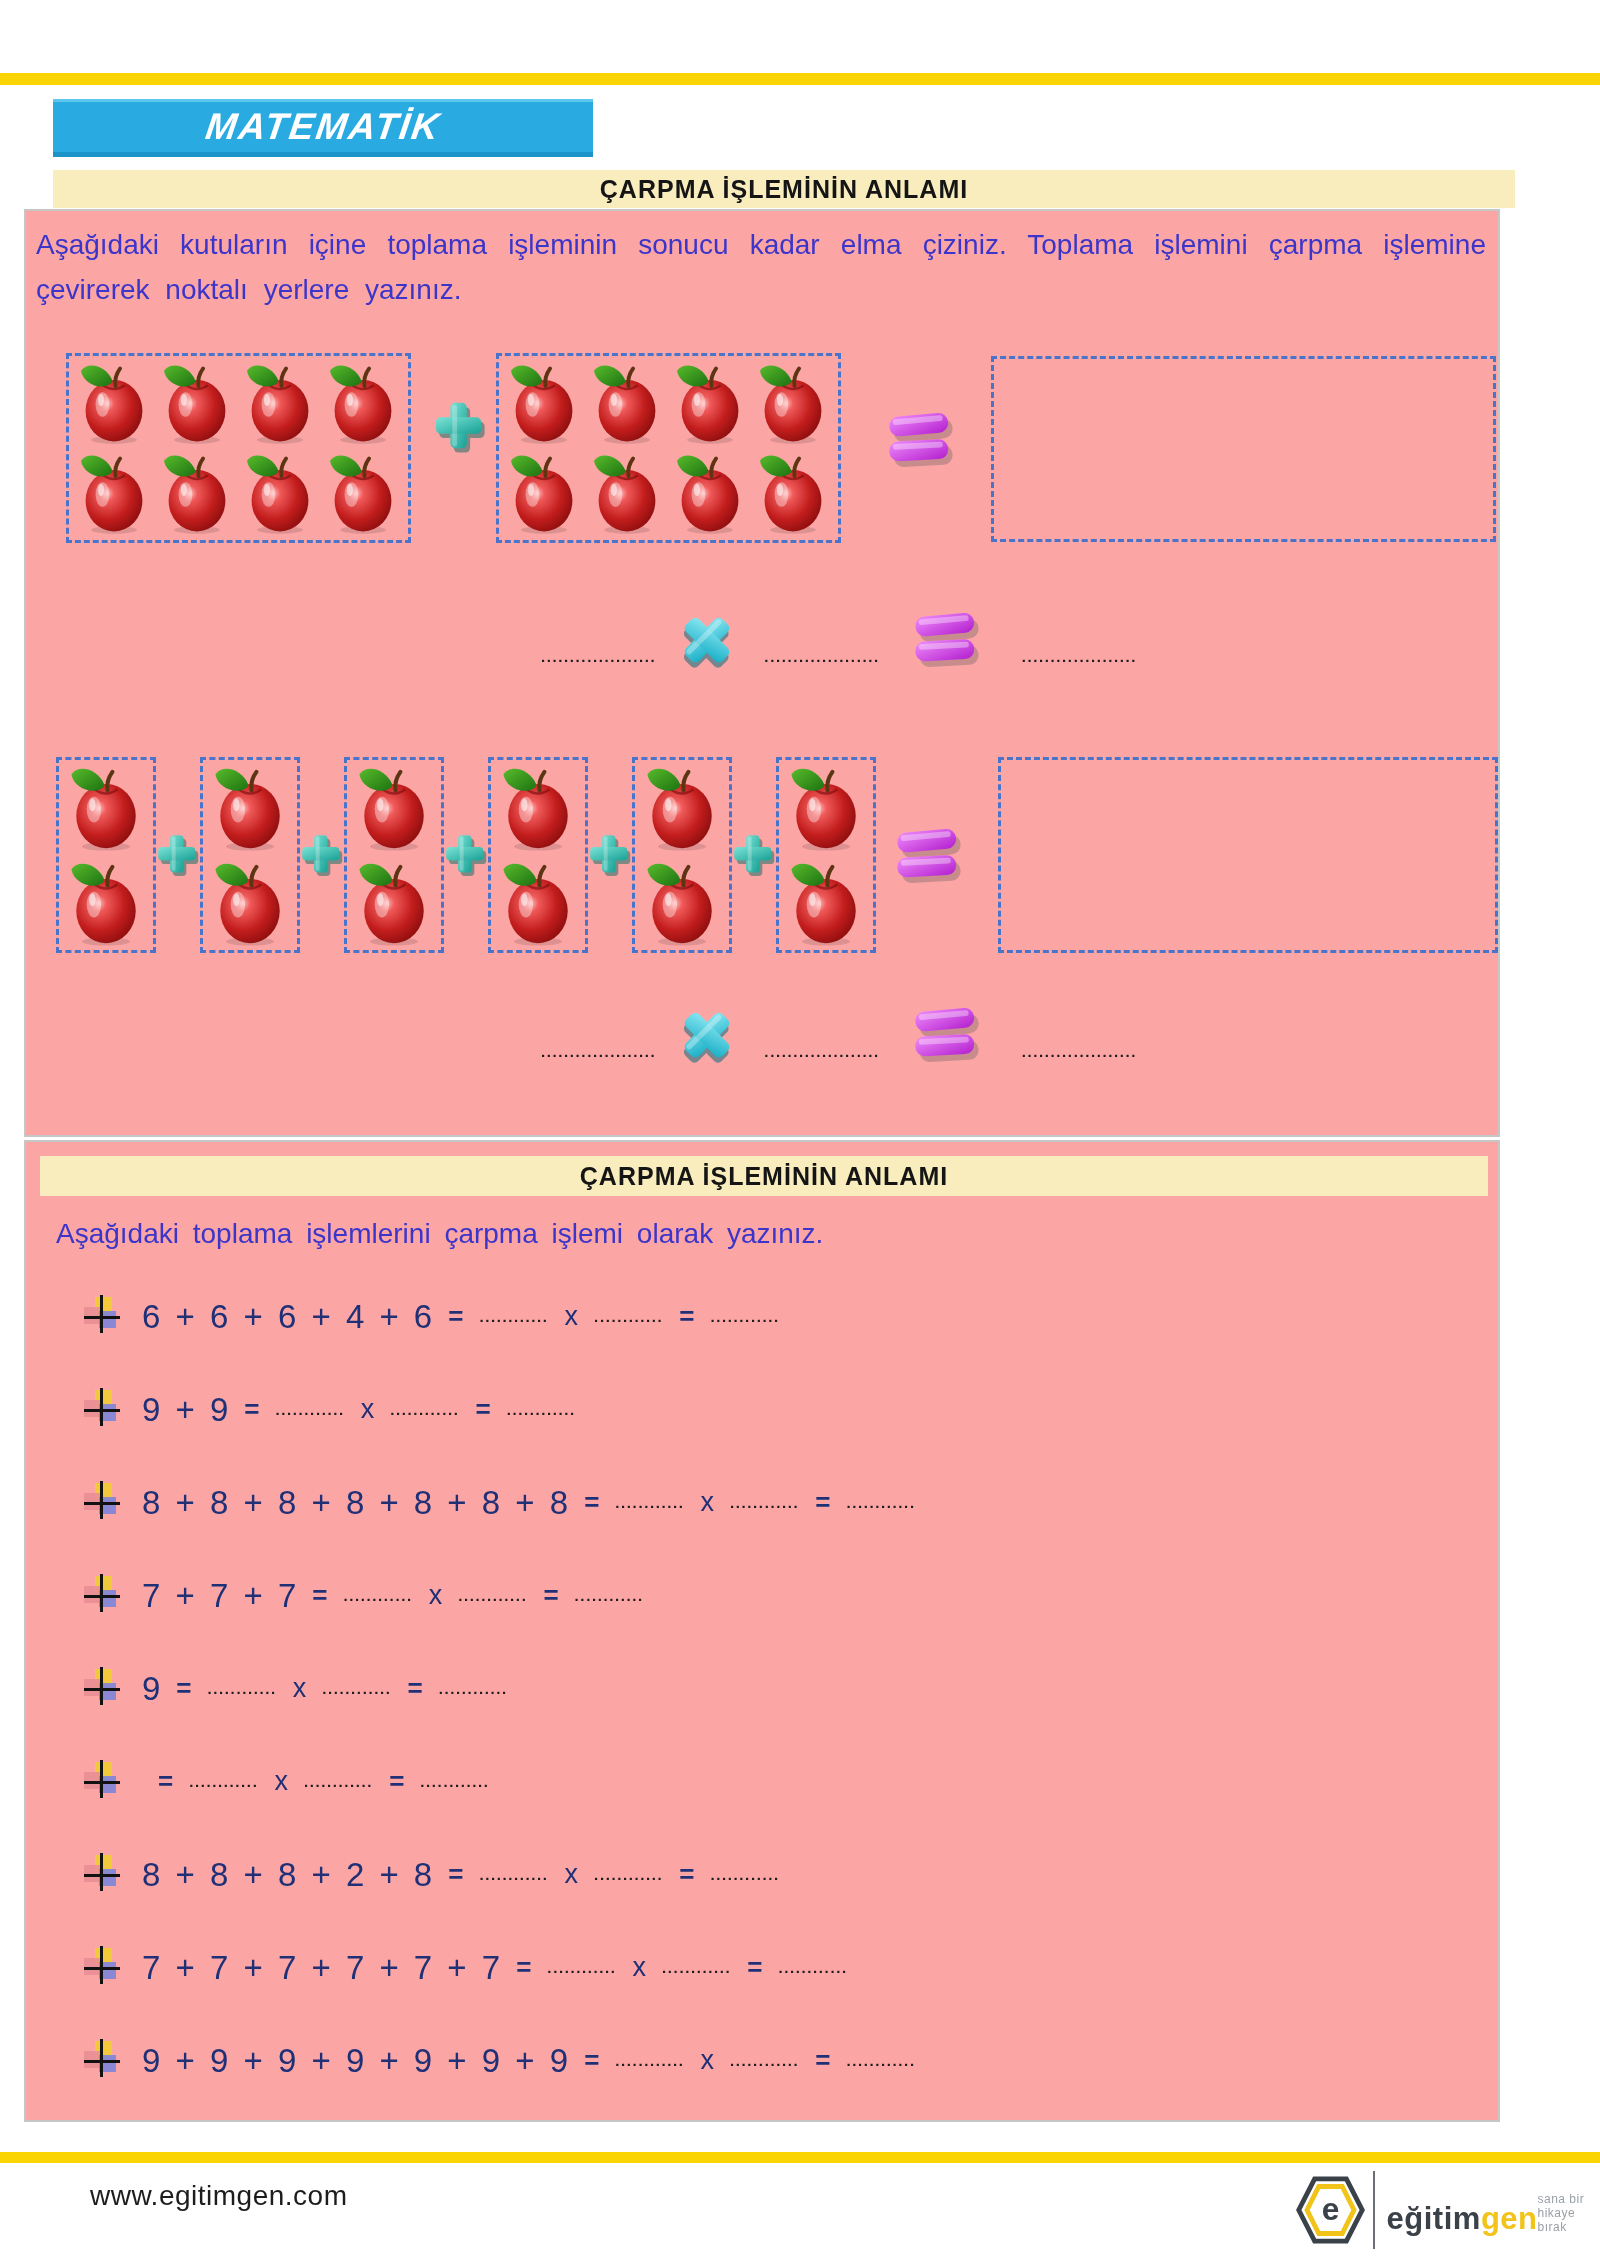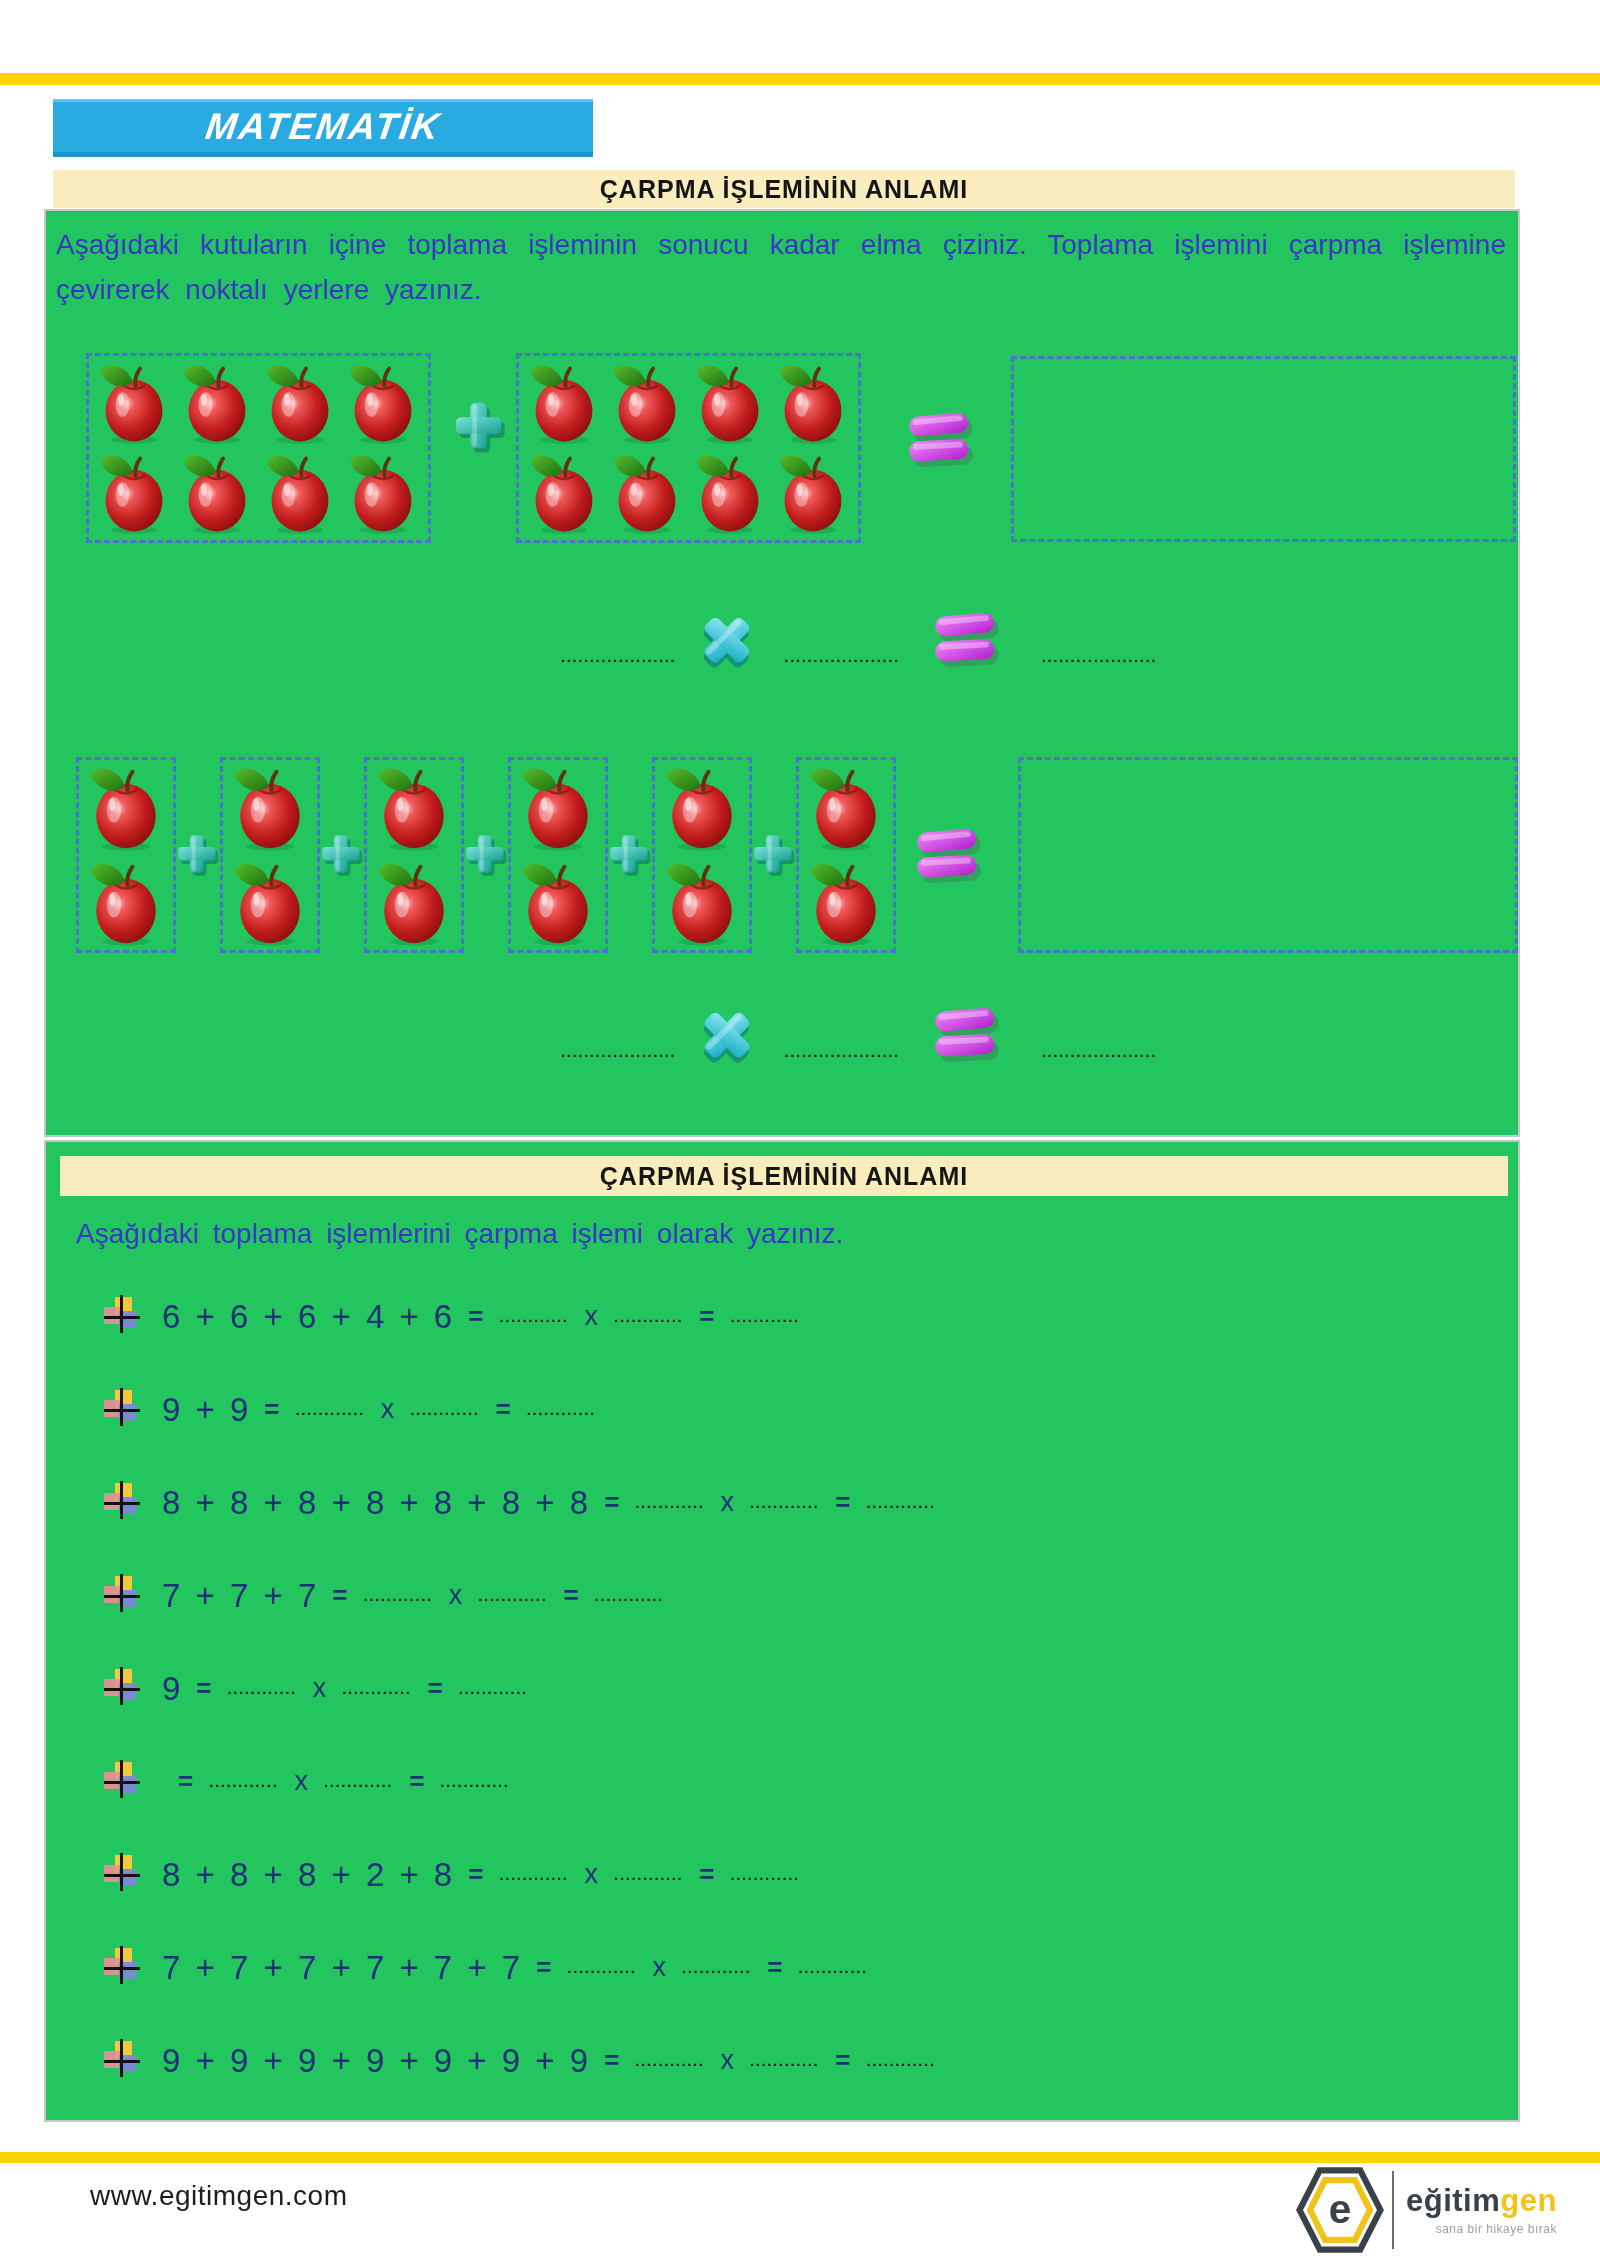--- a/index.html
+++ b/index.html
@@ -13,21 +13,21 @@
 
   .top-bar{position:absolute;left:0;top:73px;width:1600px;height:12px;background:var(--c-topbar);}
   .subject-box{position:absolute;left:53px;top:99px;width:540px;height:58px;background:var(--c-subject);
     border-top:3px solid #5cc6ee;border-bottom:5px solid #1b93c9;display:flex;align-items:center;justify-content:center;}
   .subject-box span{color:#fff;font-size:37px;font-weight:800;font-style:italic;letter-spacing:2px;transform:skewX(-8deg);}
 
   .title-bar{position:absolute;background:var(--c-titlebar);display:flex;align-items:center;justify-content:center;}
   .title-bar span{font-size:25px;font-weight:800;color:#151515;letter-spacing:1px;}
   #title1{left:53px;top:170px;width:1462px;height:38px;}
 
-  .content-box{position:absolute;left:44px;width:1476px;background:#22c55e;border:2px solid #c6c6c6;}
+  .content-box{position:absolute;left:24px;width:1476px;background:#fca5a5;border:2px solid #c6c6c6;}
   #box1{top:209px;height:928px;}
   #box2{top:1140px;height:982px;}
 
   .instr{position:absolute;color:var(--c-instr);font-size:28px;line-height:1.6;}
   #instr1{left:10px;right:12px;top:12px;text-align:justify;word-spacing:8px;}
   #instr2{left:30px;top:70px;word-spacing:6px;}
   #title2{position:absolute;left:14px;top:14px;width:1448px;height:40px;background:var(--c-titlebar);
     display:flex;align-items:center;justify-content:center;}
   #title2 span{font-size:25px;font-weight:800;color:#151515;letter-spacing:1px;}
 
@@ -67,21 +67,21 @@
   .b-h{left:0;top:21px;width:36px;height:3px;background:#121212;}
   .p-text{color:var(--c-eq);font-size:33px;font-weight:500;word-spacing:6px;white-space:nowrap;}
   .p-eq{color:var(--c-eq);font-size:26px;font-weight:700;margin:0 16px;}
   .p-x{color:var(--c-eq);font-size:27px;font-weight:500;margin:0 16px;}
 
   .footer-bar{position:absolute;left:0;top:2152px;width:1600px;height:11px;background:var(--c-topbar);}
   .website{position:absolute;left:90px;top:2180px;font-size:28px;color:#1d1d1d;letter-spacing:.5px;}
   .logo{position:absolute;left:1296px;top:2163px;display:flex;align-items:center;}
   .logo-hex{width:88px;height:94px;}
   .logo-div{width:2px;height:78px;background:#6b6f75;margin:0 12px 0 8px;}
-  .logo-col{display:flex;flex-direction:column;align-items:flex-end;}
+  .logo-col{display:flex;flex-direction:row;align-items:flex-end;}
   .logo-text{font-size:31px;font-weight:800;letter-spacing:.5px;line-height:1;}
   .logo-text .dark{color:var(--c-logo-dark);}
   .logo-text .accent{color:var(--c-logo-yellow);}
   .logo-tagline{font-size:12px;color:#9aa0a6;margin-top:6px;letter-spacing:.5px;}
   .hidden-defs{position:absolute;width:0;height:0;}
 </style>
 </head>
 <body>
 
 <svg class="hidden-defs" aria-hidden="true">

